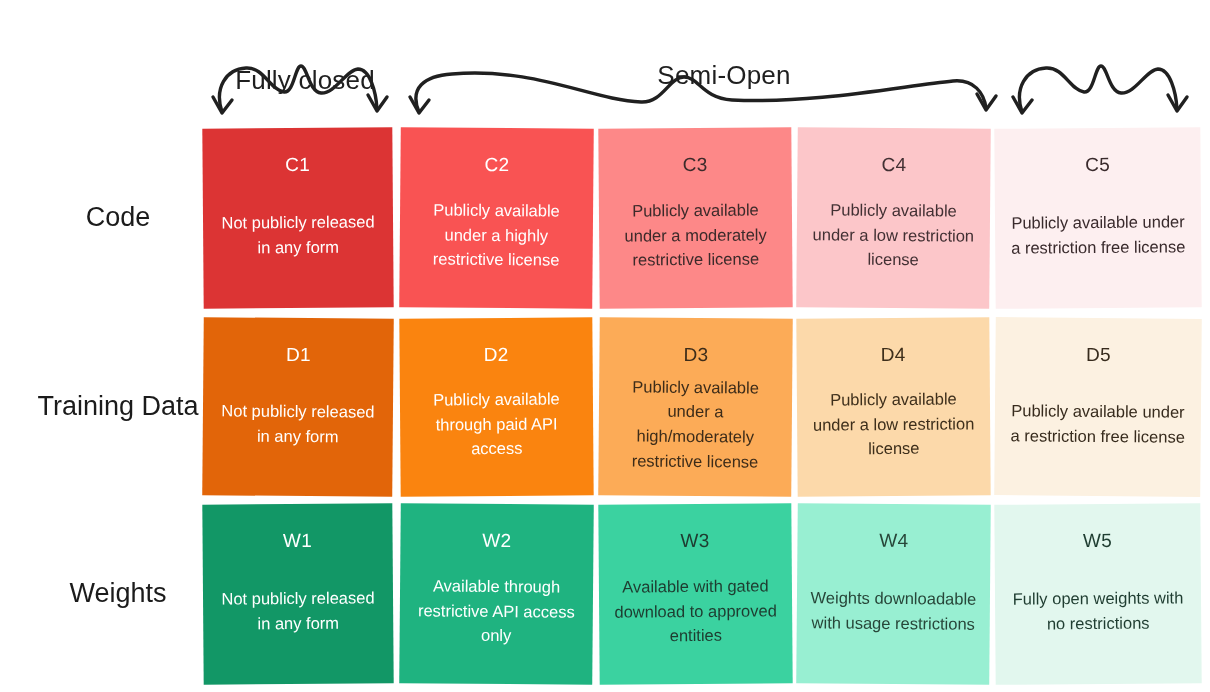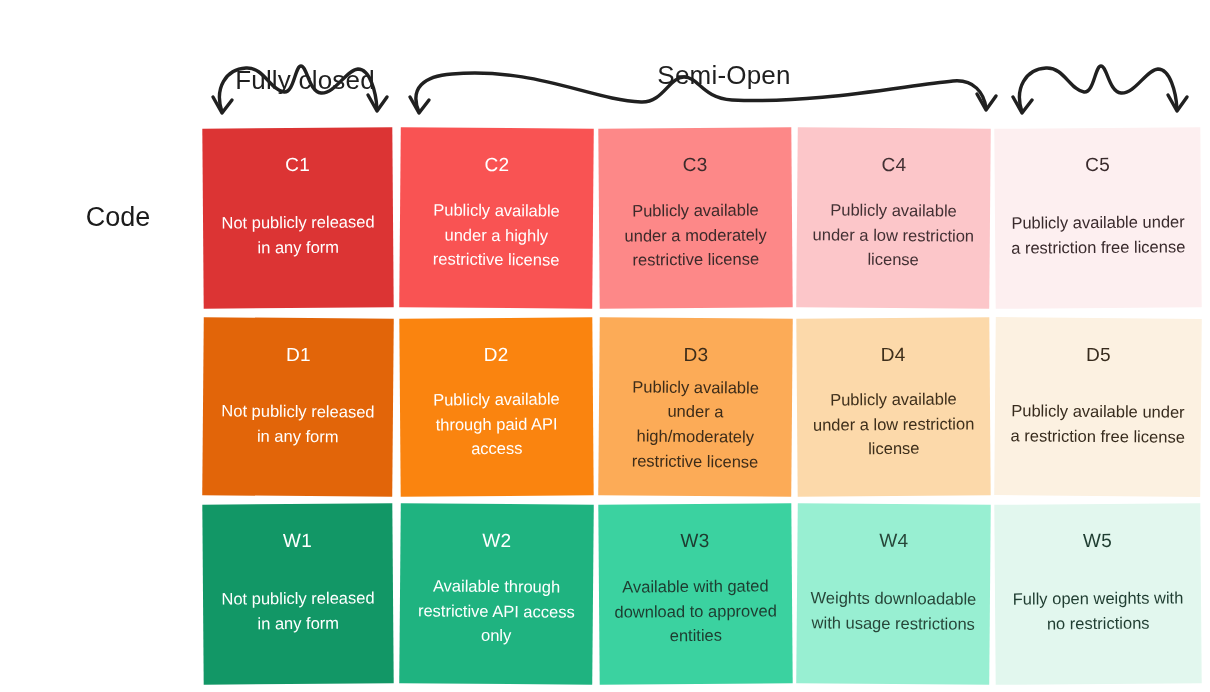--- a/index.html
+++ b/index.html
@@ -67,20 +67,22 @@
       <polyline points="977,94 986,110 996,96"></polyline>
     </g>
     <g>
       <path d="M 1022 112 C 1014 88 1026 69 1046 68 C 1064 67 1070 90 1084 92 C 1094 93 1095 66 1101 66 C 1107 66 1109 92 1121 93 C 1135 94 1146 70 1158 69 C 1170 69 1176 92 1177 109"></path>
       <polyline points="1013,97 1022,113 1032,100"></polyline>
       <polyline points="1168,95 1177,111 1187,97"></polyline>
     </g>
   </svg>
 
   <div class="row-label rl-1">Code</div>
+  <div class="row-label rl-2">Training Data</div>
+  <div class="row-label rl-3">Weights</div>
 
   <div class="cells-layer">
 
     <div class="cell row-1 col-1" style="background-color: rgb(220, 52, 52); color: rgb(255, 255, 255);">
       <div class="cell-id">C1</div>
       <div class="cell-body">
           <div class="cell-text">Not publicly released in any form</div>
         </div>
     </div>
     <div class="cell row-1 col-2" style="background-color: rgb(249, 83, 83); color: rgb(255, 255, 255);">

